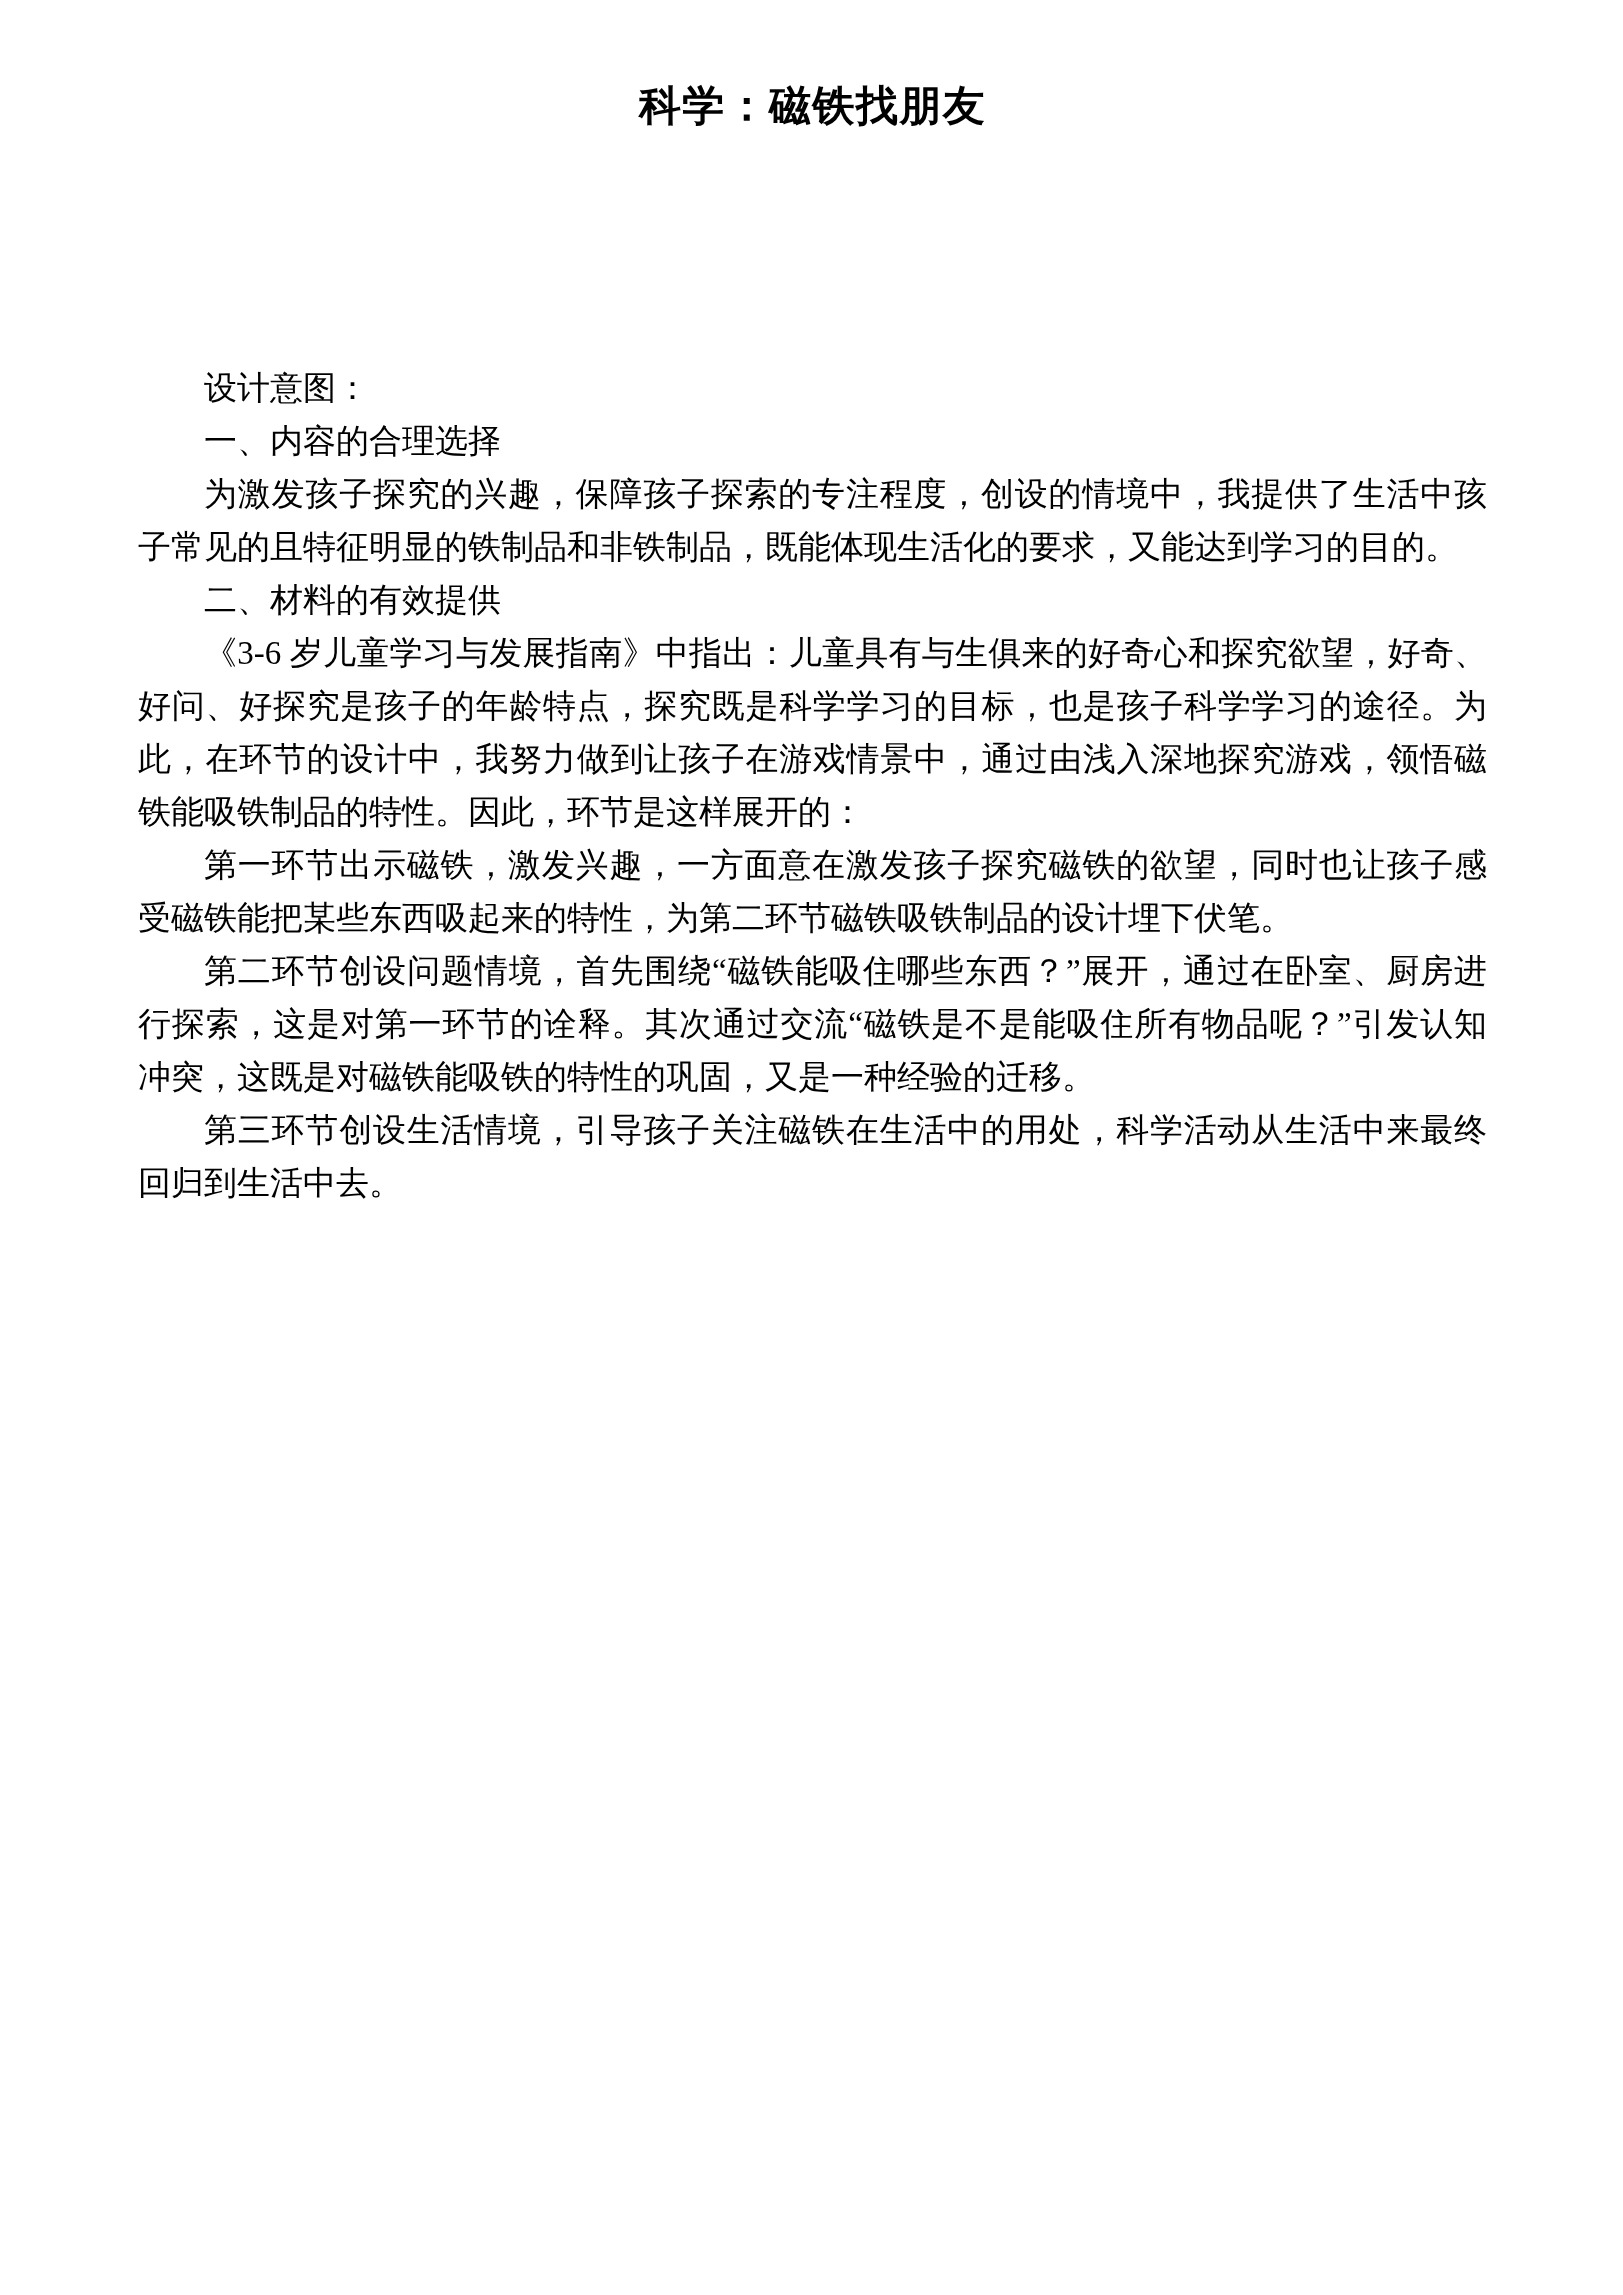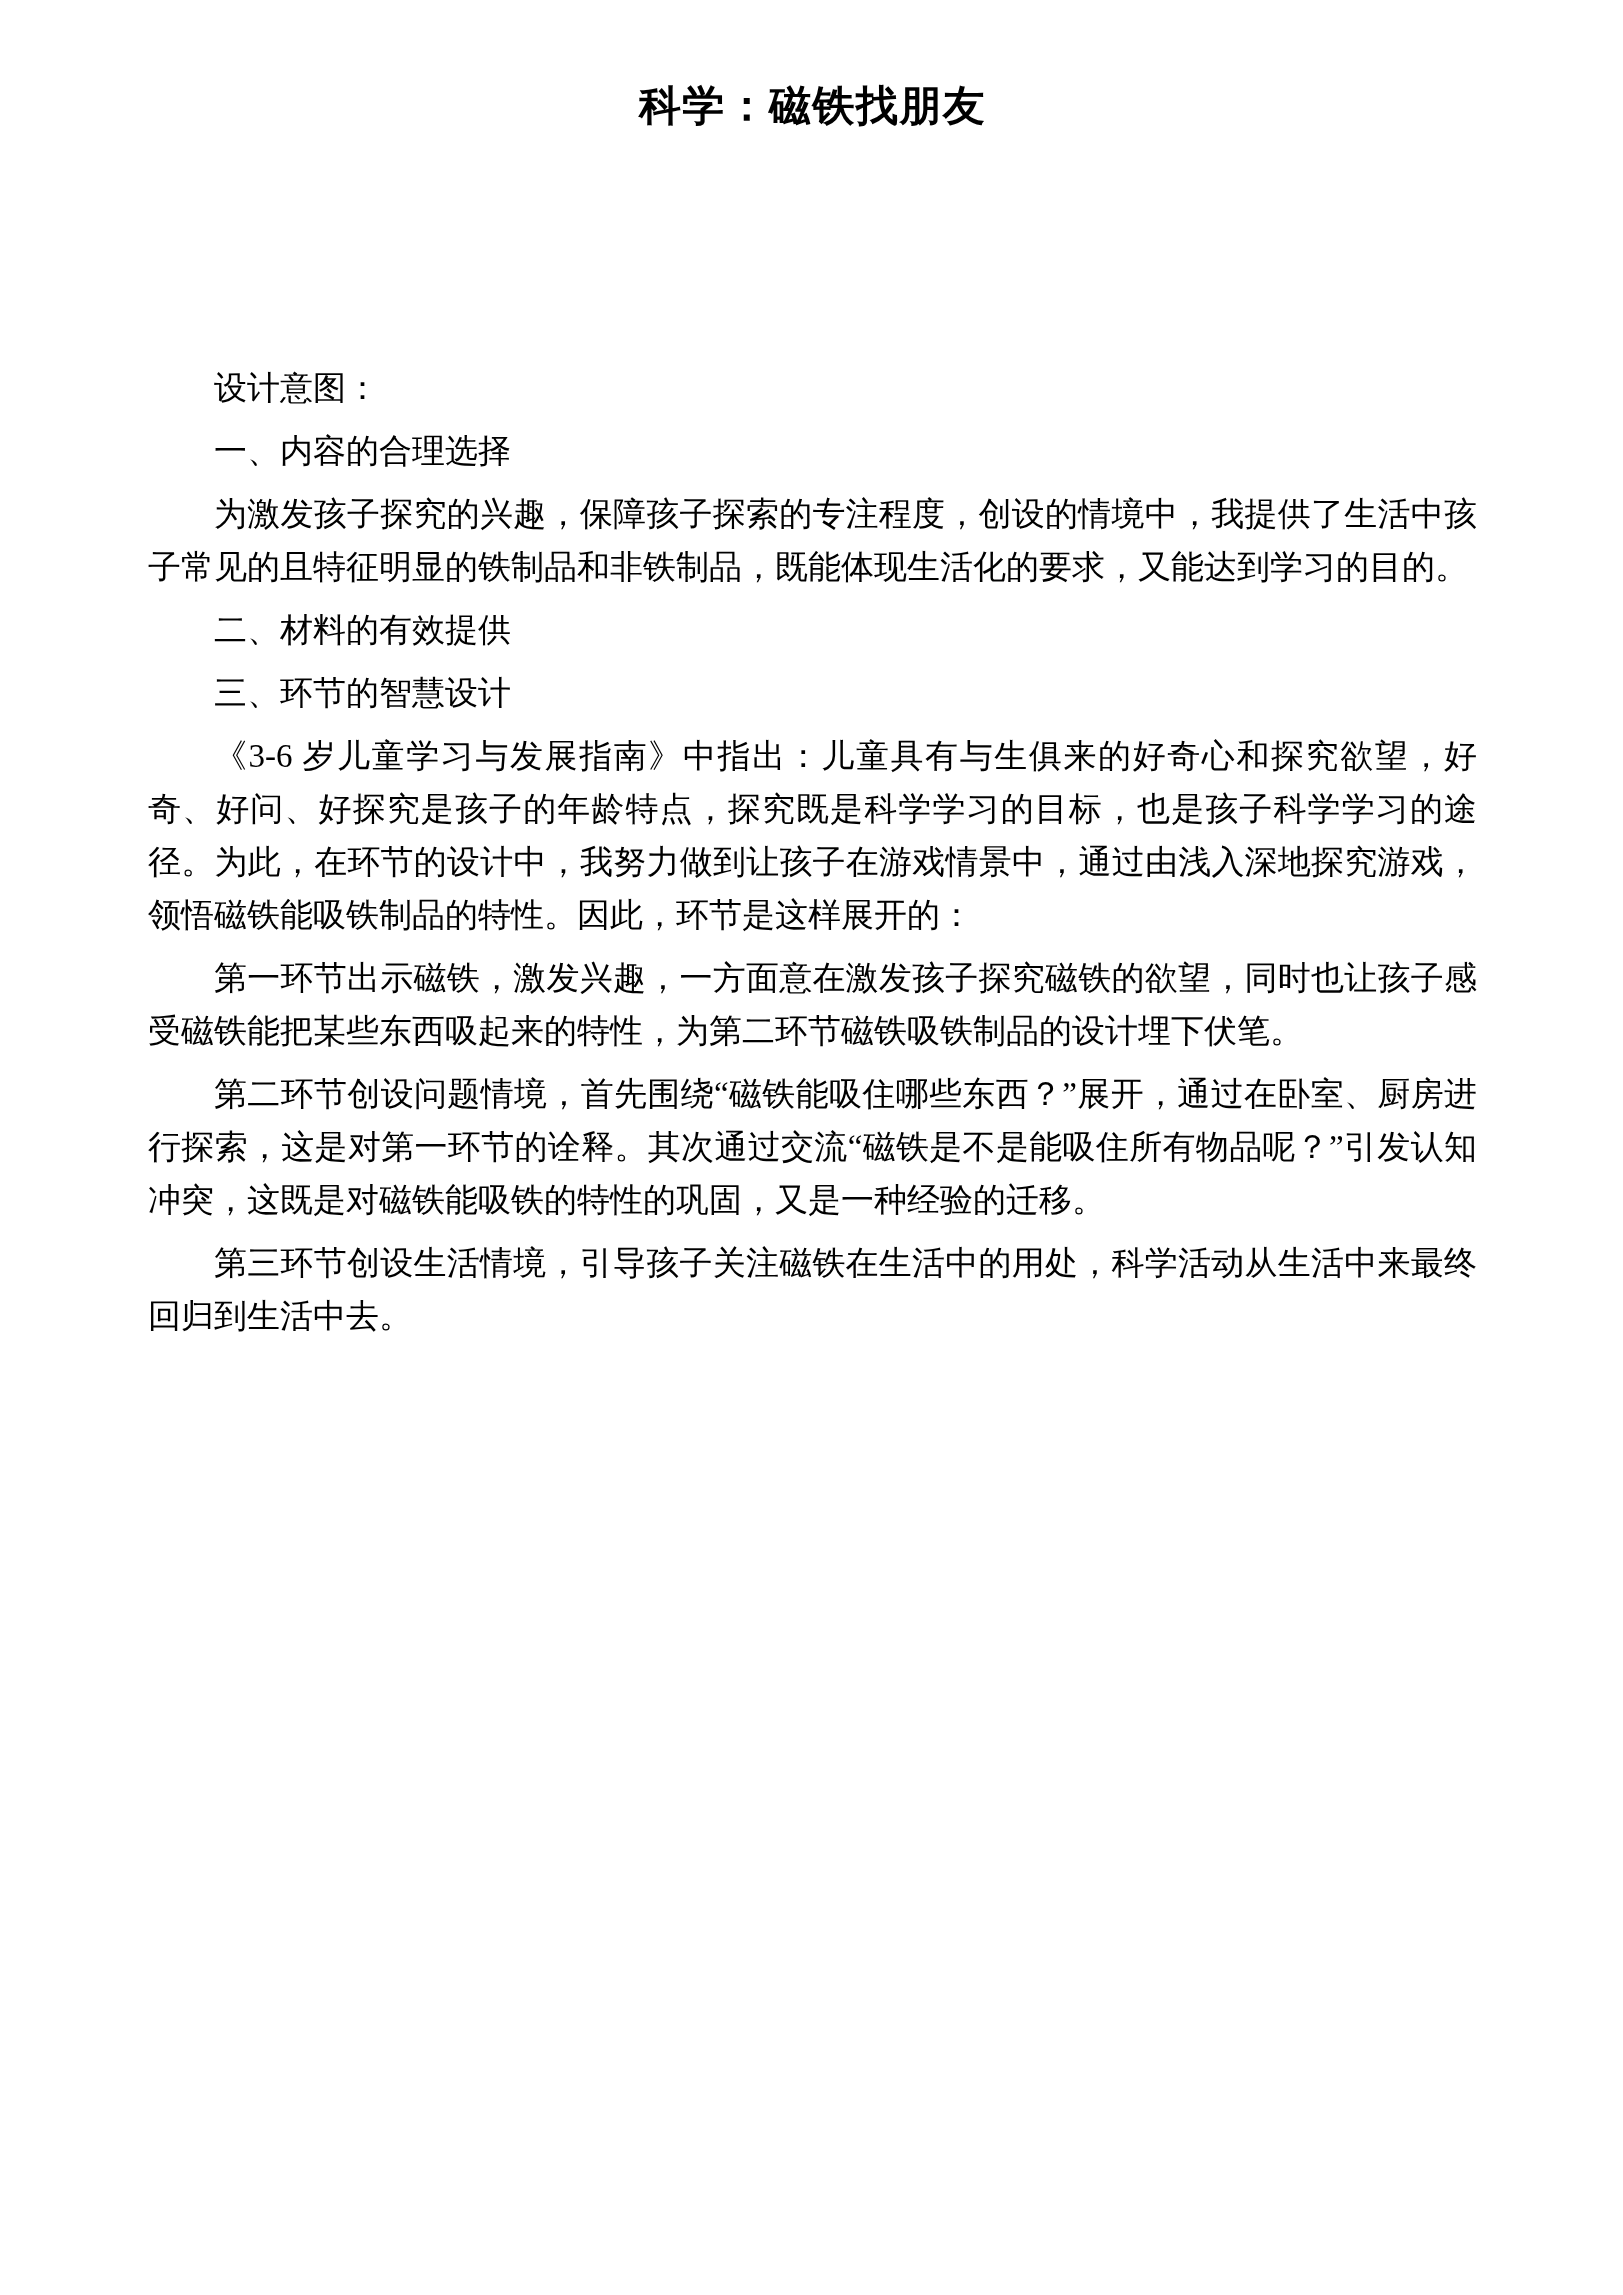--- a/index.html
+++ b/index.html
@@ -27,37 +27,36 @@
     letter-spacing: 1.4px;
   }
   .doc-body {
     margin-top: 232px;
     font-size: 33px;
     line-height: 53px;
     text-align: justify;
     text-justify: inter-ideograph;
   }
   .doc-body p {
-    margin: 10px;
+    margin: 0;
     padding: 0;
     text-indent: 2em;
     word-break: break-all;
   }
 </style>
 </head>
 <body>
 
 <div class="page">
   <h1 class="doc-title">科学：磁铁找朋友</h1>
 
   <div class="doc-body">
     <p>设计意图：</p>
     <p>一、内容的合理选择</p>
     <p>为激发孩子探究的兴趣，保障孩子探索的专注程度，创设的情境中，我提供了生活中孩子常见的且特征明显的铁制品和非铁制品，既能体现生活化的要求，又能达到学习的目的。</p>
     <p>二、材料的有效提供</p>
-    <p>三、环节的智慧设计</p>
     <p>《3-6 岁儿童学习与发展指南》中指出：儿童具有与生俱来的好奇心和探究欲望，好奇、好问、好探究是孩子的年龄特点，探究既是科学学习的目标，也是孩子科学学习的途径。为此，在环节的设计中，我努力做到让孩子在游戏情景中，通过由浅入深地探究游戏，领悟磁铁能吸铁制品的特性。因此，环节是这样展开的：</p>
     <p>第一环节出示磁铁，激发兴趣，一方面意在激发孩子探究磁铁的欲望，同时也让孩子感受磁铁能把某些东西吸起来的特性，为第二环节磁铁吸铁制品的设计埋下伏笔。</p>
     <p>第二环节创设问题情境，首先围绕“磁铁能吸住哪些东西？”展开，通过在卧室、厨房进行探索，这是对第一环节的诠释。其次通过交流“磁铁是不是能吸住所有物品呢？”引发认知冲突，这既是对磁铁能吸铁的特性的巩固，又是一种经验的迁移。</p>
     <p>第三环节创设生活情境，引导孩子关注磁铁在生活中的用处，科学活动从生活中来最终回归到生活中去。</p>
   </div>
 </div>
 
 
 </body></html>

